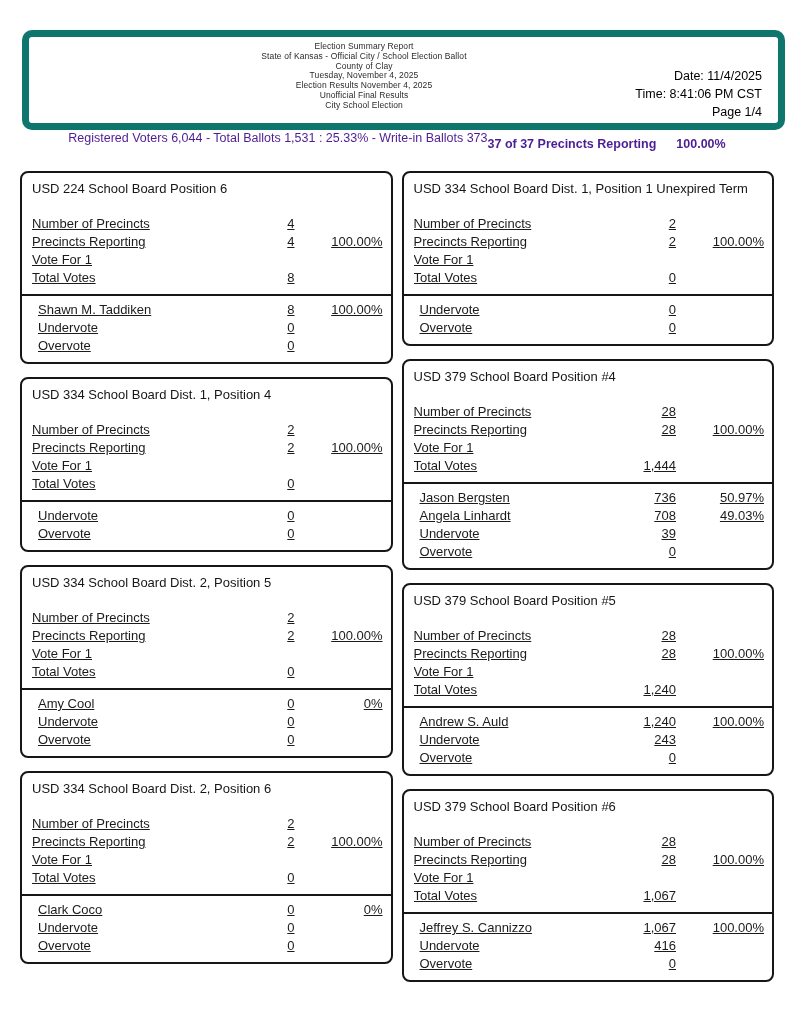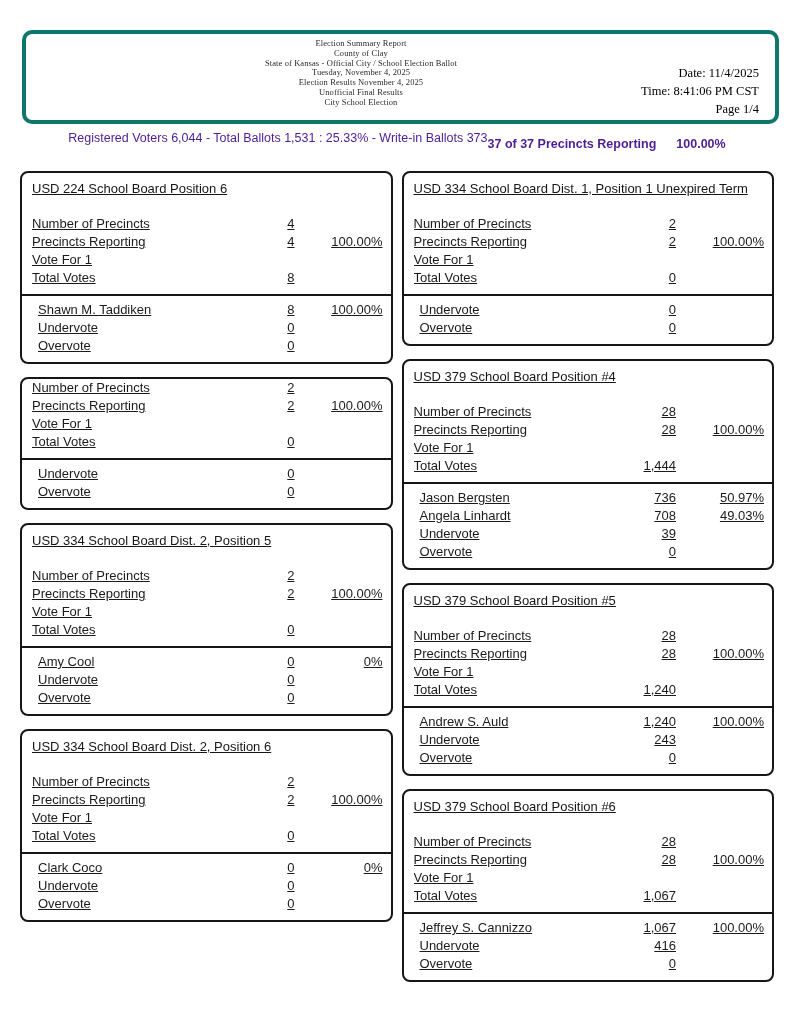--- a/index.html
+++ b/index.html
@@ -11,24 +11,23 @@
     font-family: "Liberation Sans", sans-serif;
     color: #1d1d1d;
     overflow: hidden;
   }
 
   
   .report-header {
     position: absolute;
     left: 22px; top: 30px;
     width: 749px; height: 86px;
-    border: 4px solid #0f766e;
+    border: 7px solid #0f766e;
     border-radius: 10px;
     background: #fff;
-    font-family: Liberation Serif, serif;
   }
   .header-center {
     position: absolute;
     left: 110px; top: 5px;
     width: 450px;
     text-align: center;
     font-size: 8.5px;
     line-height: 9.8px;
     color: #2b2b2b;
     letter-spacing: 0.1px;
@@ -81,43 +80,42 @@
     border: 2px solid #161616;
     border-radius: 8px;
     background: #fff;
   }
   .contest-title {
     font-size: 13px;
     line-height: 15px;
     padding: 8px 10px 0 10px;
     margin-bottom: 19px;
     color: #161616;
-    text-decoration: underline;
   }
   .contest-stats { padding: 0 8px 7px 10px; }
   .contest-candidates {
     border-top: 2px solid #161616;
     padding: 5px 8px 7px 10px;
   }
   .row { display: flex; font-size: 13px; line-height: 18px; color: #1b1b1b; text-decoration: underline; }
   .row .lbl { flex: 1; white-space: nowrap; overflow: hidden; }
   .row .val { width: 80px; text-align: right; }
   .row .pct { width: 88px; text-align: right; }
   .contest-candidates .lbl { padding-left: 6px; }
 </style>
 </head>
 <body>
 
 <div class="page">
 
   <div class="report-header">
     <div class="header-center">
       <div>Election Summary Report</div>
+      <div>State of Kansas - Official City / School Election Ballot</div>
       <div>County of Clay</div>
-      <div>State of Kansas - Official City / School Election Ballot</div>
       <div>Tuesday, November 4, 2025</div>
       <div>Election Results November 4, 2025</div>
       <div>Unofficial Final Results</div>
       <div>City School Election</div>
     </div>
     <div class="header-meta">
       <div>Date: 11/4/2025</div>
       <div>Time: 8:41:06 PM CST</div>
       <div>Page 1/4</div>
     </div>
@@ -170,20 +168,21 @@
             </div>
             <div class="row">
               <span class="lbl">Overvote</span>
               <span class="val">0</span>
               <span class="pct"></span>
             </div>
           </div>
   </section>
 
   <section class="contest">
+    <div class="contest-title">USD 334 School Board Dist. 1, Position 4</div>
     <div class="contest-stats">
             <div class="row">
               <span class="lbl">Number of Precincts</span>
               <span class="val">2</span>
               <span class="pct"></span>
             </div>
             <div class="row">
               <span class="lbl">Precincts Reporting</span>
               <span class="val">2</span>
               <span class="pct">100.00%</span>

